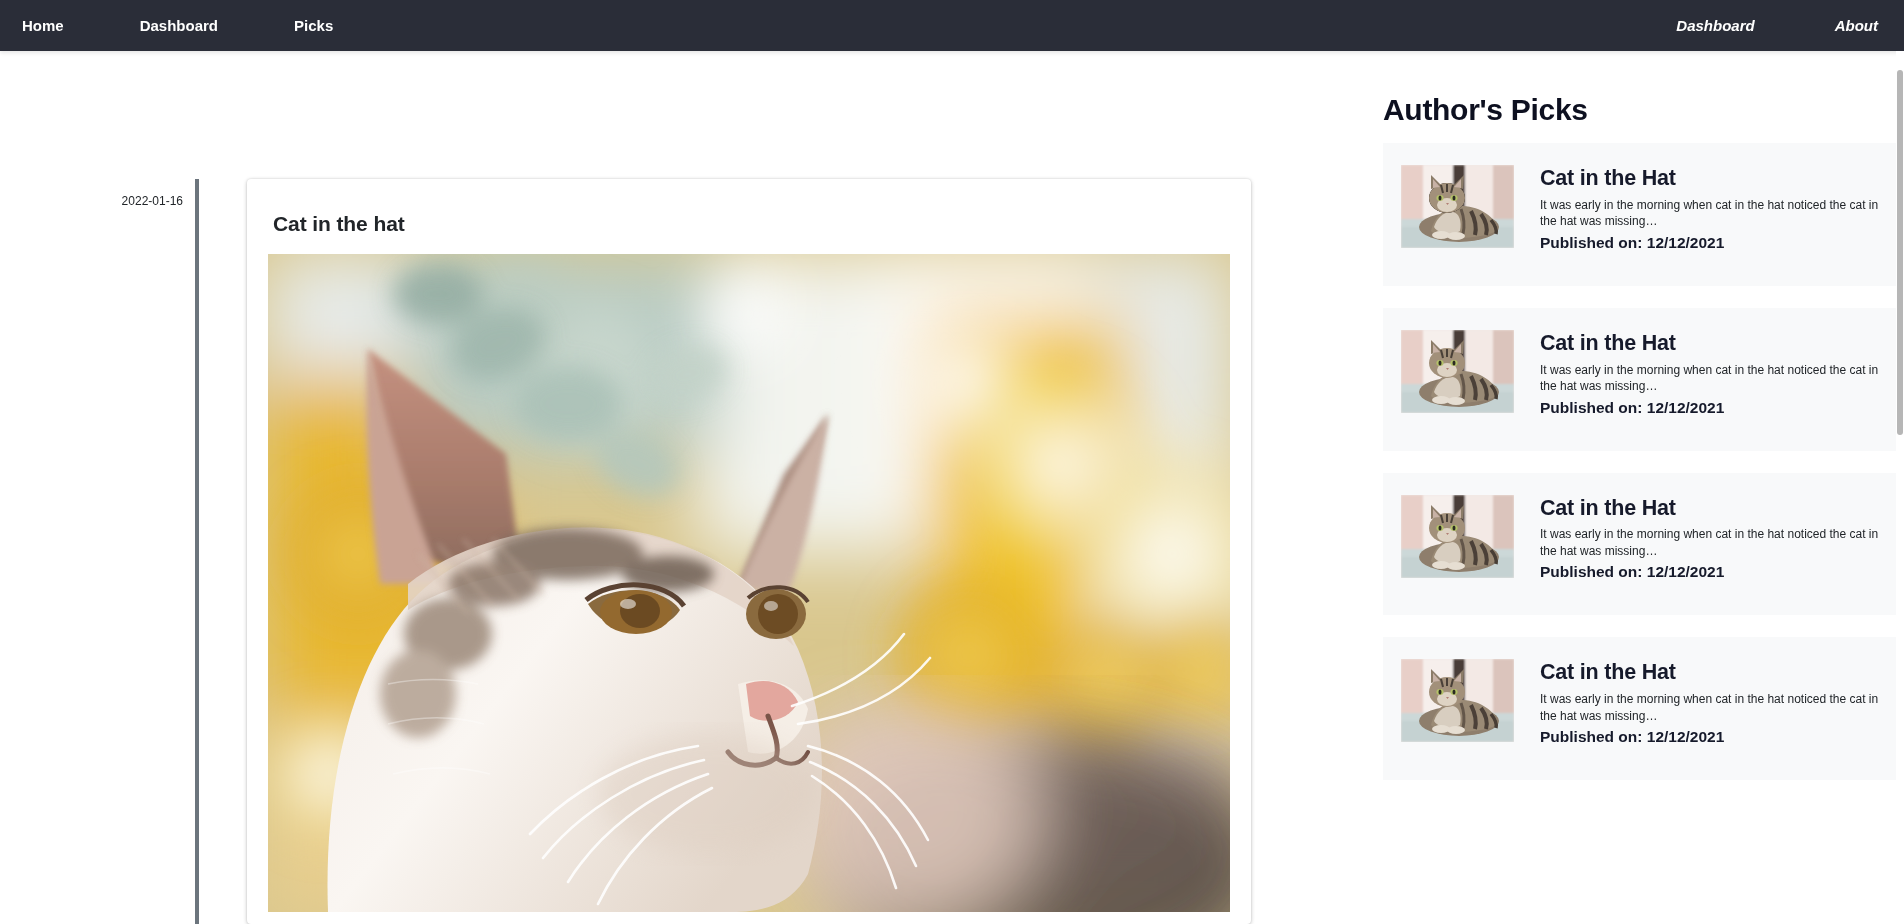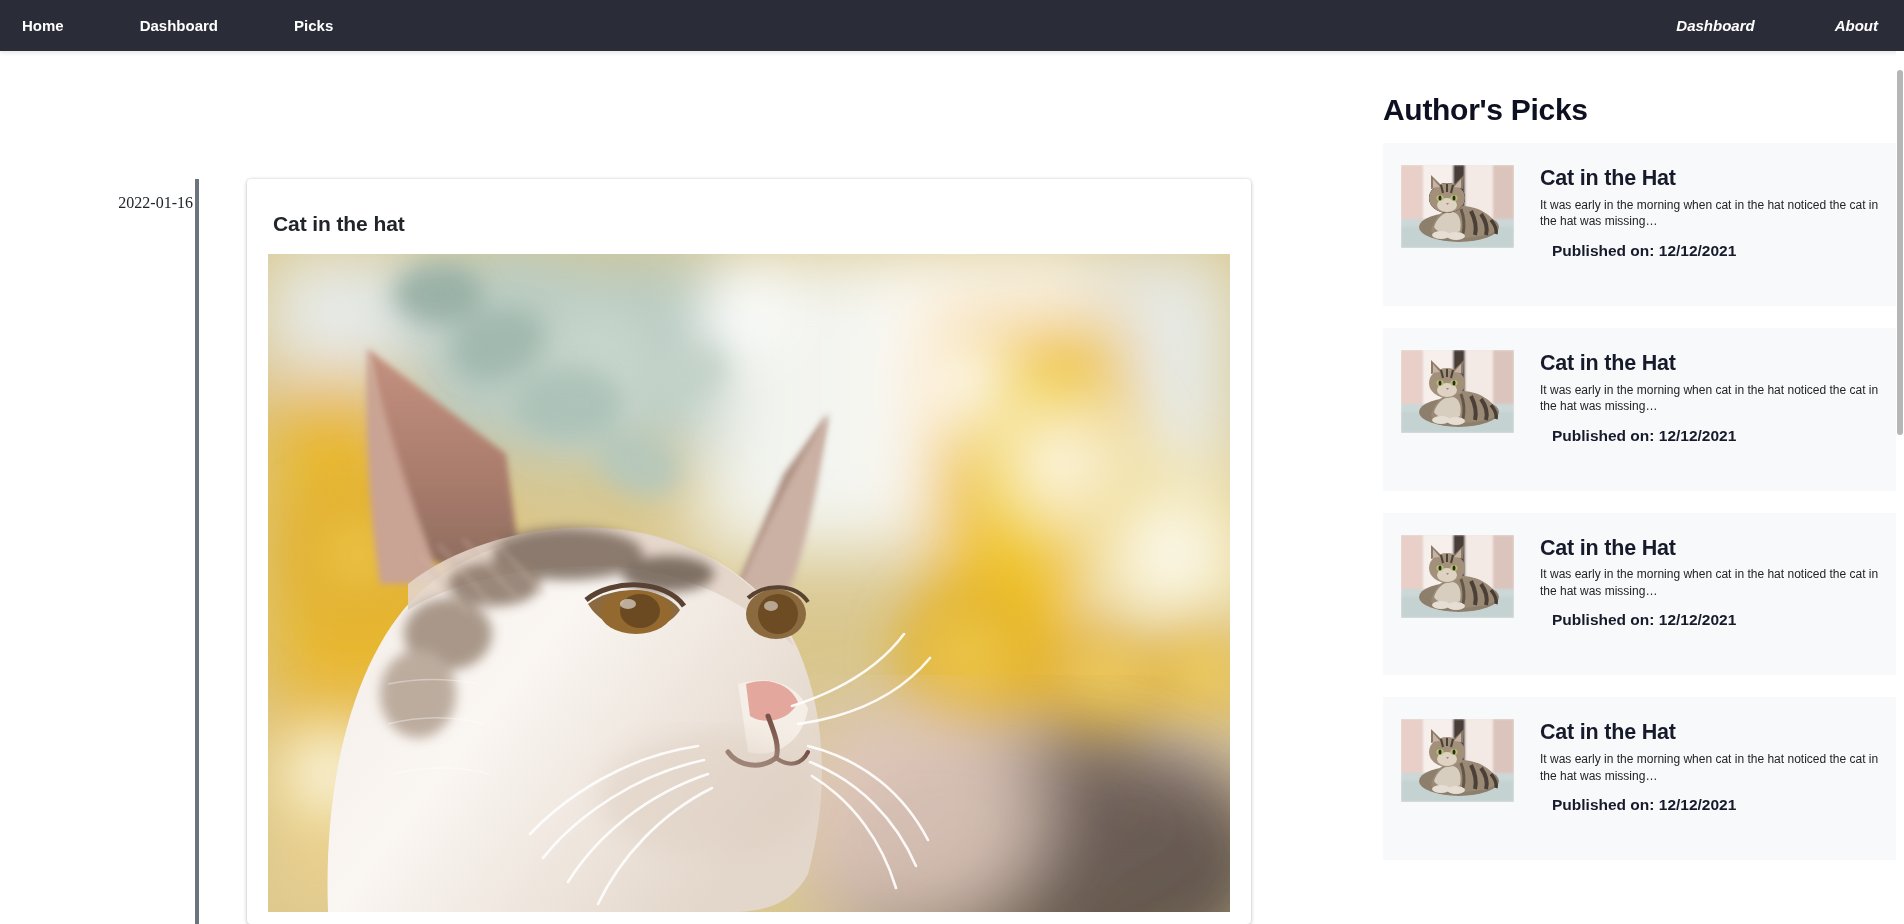--- a/index.html
+++ b/index.html
@@ -55,26 +55,25 @@
   }
   .timeline-row {
     position: absolute;
     left: 0; top: 128px;
     width: 1290px;
     display: flex;
   }
   .timeline-date {
     width: 195px;
     text-align: right;
-    font-size: 16px;
+    font-size: 12px;
     color: #212529;
-    padding-right: 2px;
+    padding-right: 12px;
     padding-top: 15px;
     white-space: nowrap;
-    font-family: Liberation Serif, serif;
   }
   .timeline-bar {
     width: 4px;
     min-height: 745px;
     background: #6c757d;
     margin-right: 48px;
     border-radius: 0;
   }
   .article-card {
     position: relative;
@@ -152,21 +151,21 @@
     font-size: 12px;
     color: #212529;
     line-height: 1.38;
     margin: 0 0 4px 0;
     max-width: 352px;
   }
   .side-pub {
     font-size: 15.5px;
     font-weight: 700;
     color: #161a2b;
-    margin: 12px;
+    margin: 0;
   }
 
   
   .scrollbar-track {
     position: absolute;
     top: 51px; right: 0;
     width: 8px; height: 873px;
     background: #ffffff;
     z-index: 30;
   }

